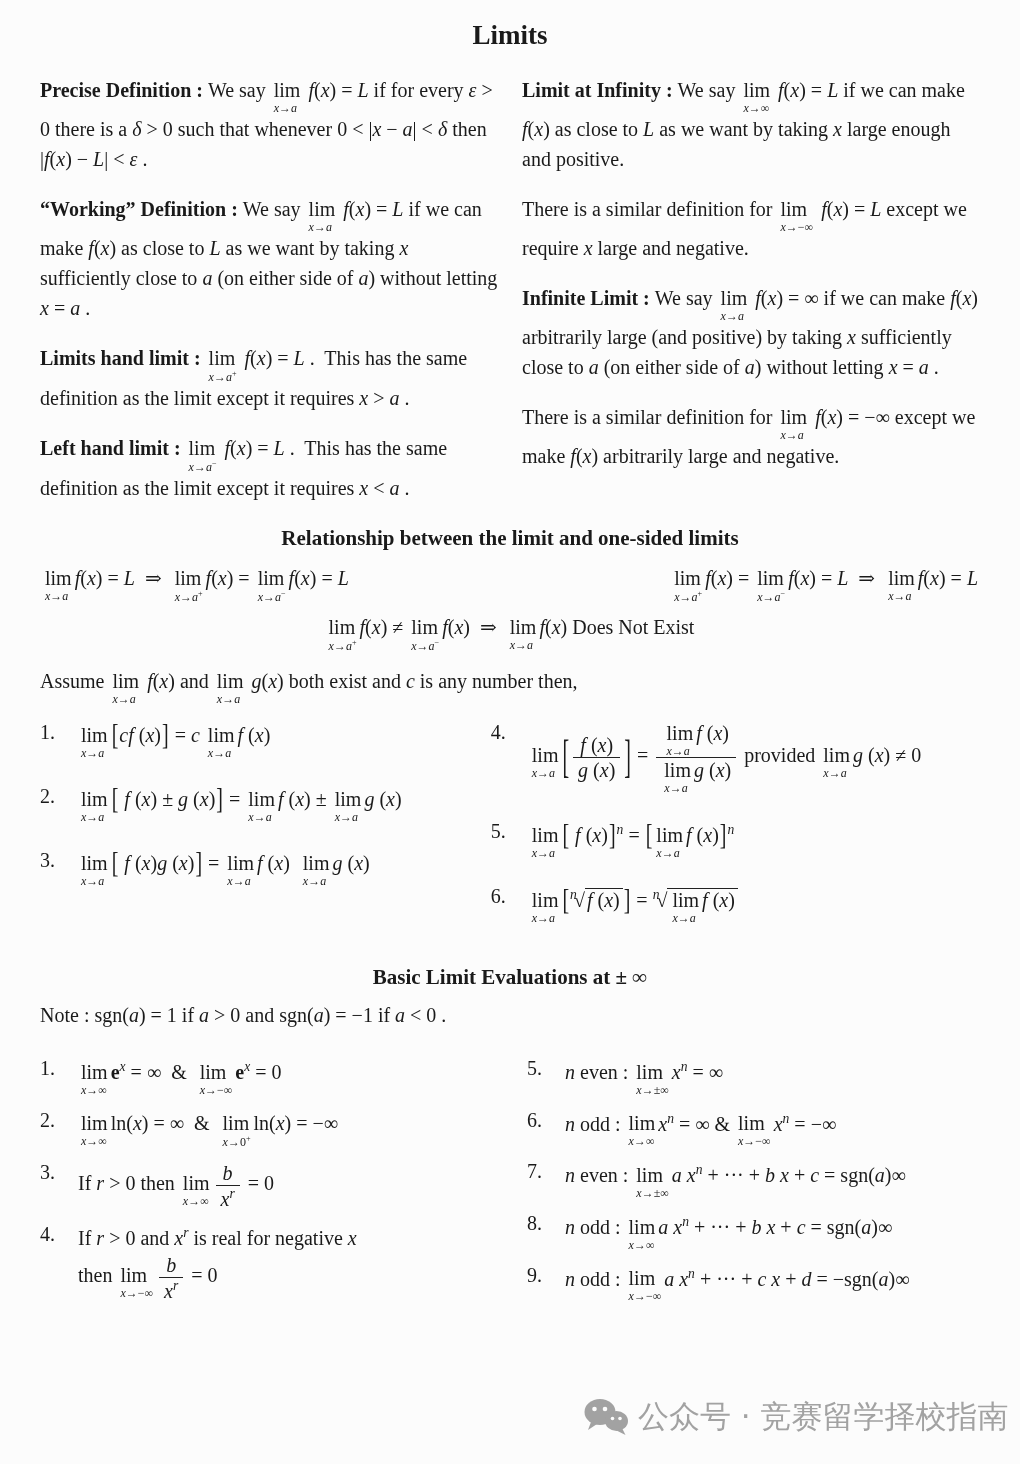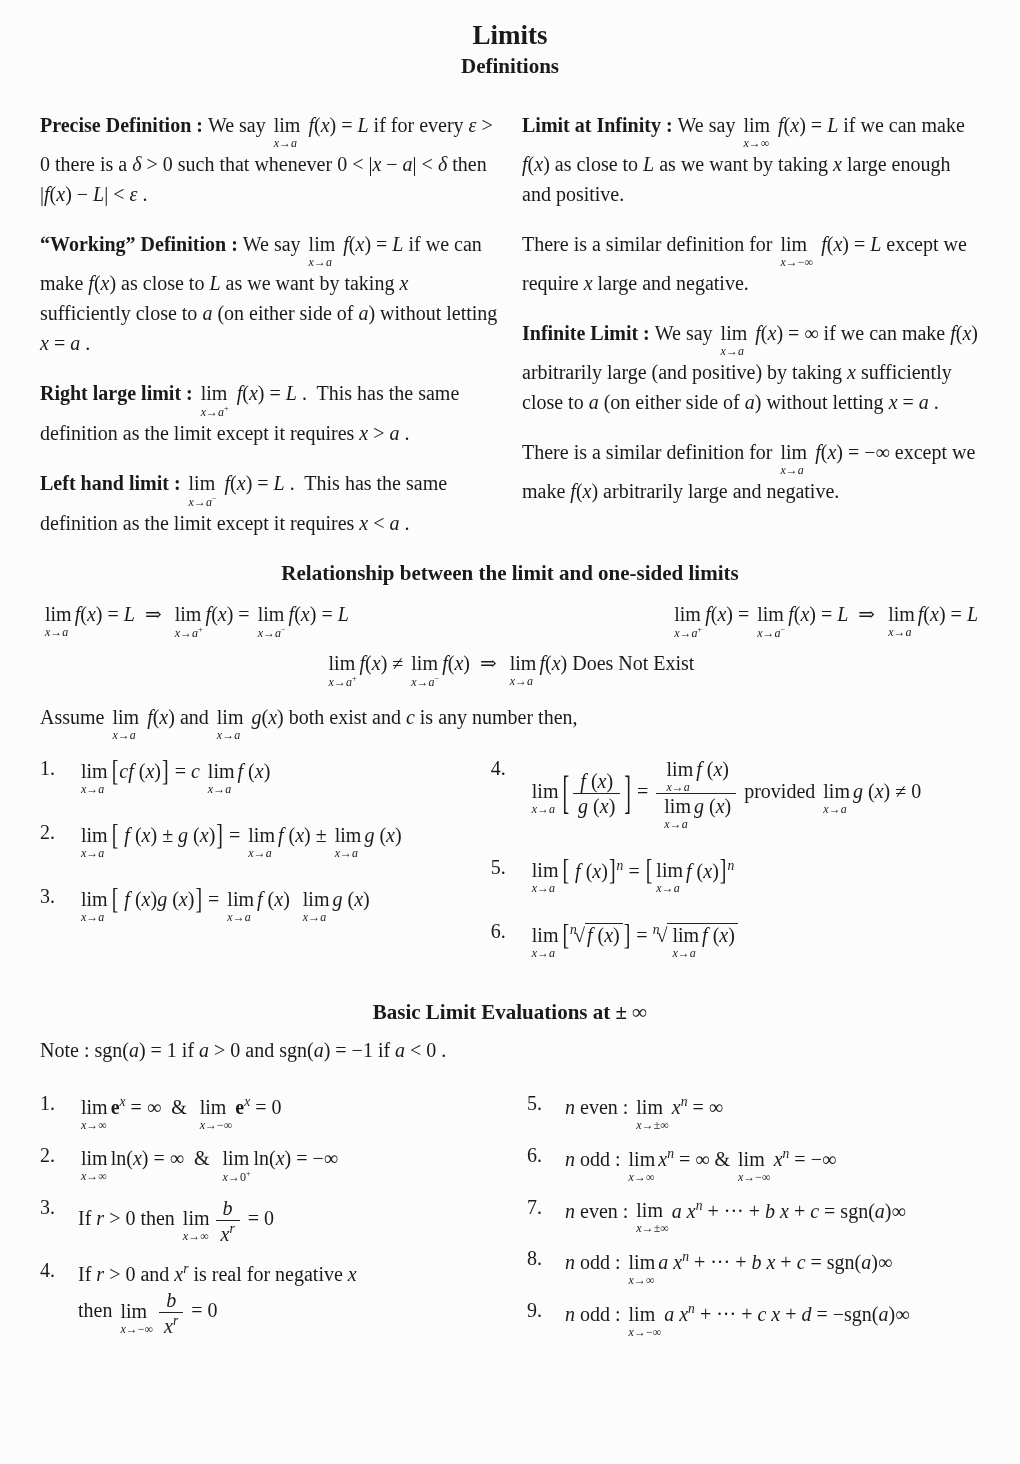--- a/index.html
+++ b/index.html
@@ -39,33 +39,32 @@
   .sec-h{margin-top:14px;}
   .watermark{position:absolute;left:583px;top:1396px;display:flex;align-items:center;gap:9px;
              color:#a2a2a2;font-family:"DejaVu Sans","Liberation Sans",sans-serif;font-size:31px;white-space:nowrap;}
 </style>
 </head>
 <body>
 
 <div class="page">
 
   <div class="h1">Limits</div>
-  <div class="h2">Definitions</div>
 
   <div class="cols defs">
     <div class="col">
       <p class="para"><b>Precise Definition : </b> We say <span class="lm">
             <span class="t">lim</span>
             <span class="u"><i>x</i>→<i>a</i></span>
           </span> <i>f</i>(<i>x</i>) = <i>L</i> if for every <i>ε</i> &gt; 0 there is a <i>δ</i> &gt; 0 such that whenever 0 &lt; |<i>x</i> − <i>a</i>| &lt; <i>δ</i> then |<i>f</i>(<i>x</i>) − <i>L</i>| &lt; <i>ε</i> .</p>
       <p class="para"><b>“Working” Definition : </b>We say <span class="lm">
             <span class="t">lim</span>
             <span class="u"><i>x</i>→<i>a</i></span>
           </span> <i>f</i>(<i>x</i>) = <i>L</i> if we can make <i>f</i>(<i>x</i>) as close to <i>L</i> as we want by taking <i>x</i> sufficiently close to <i>a</i> (on either side of <i>a</i>) without letting <i>x</i> = <i>a</i> .</p>
-      <p class="para"><b>Right large limit : </b> <span class="lm">
+      <p class="para"><b>Limits hand limit : </b> <span class="lm">
             <span class="t">lim</span>
             <span class="u"><i>x</i>→<i>a</i><sup>+</sup></span>
           </span> <i>f</i>(<i>x</i>) = <i>L</i> .&nbsp; This has the same definition as the limit except it requires <i>x</i> &gt; <i>a</i> .</p>
       <p class="para"><b>Left hand limit : </b> <span class="lm">
             <span class="t">lim</span>
             <span class="u"><i>x</i>→<i>a</i><sup>−</sup></span>
           </span> <i>f</i>(<i>x</i>) = <i>L</i> .&nbsp; This has the same definition as the limit except it requires <i>x</i> &lt; <i>a</i> .</p>
     </div>
     <div class="col">
       <p class="para"><b>Limit at Infinity : </b>We say <span class="lm">
@@ -293,14 +292,27 @@
       <div class="item">
           <span class="num">9.</span>
           <span class="formula"><i>n</i> odd : <span class="lm">
               <span class="t">lim</span>
               <span class="u"><i>x</i>→−∞</span>
             </span><i>a x</i><sup><i>n</i></sup> + ··· + <i>c x</i> + <i>d</i> = −sgn(<i>a</i>)∞</span>
         </div>
     </div>
   </div>
 
+  <div class="watermark">
+    <svg width="46" height="40" viewBox="0 0 46 40" aria-hidden="true">
+      <ellipse cx="17" cy="15" rx="15.5" ry="13" fill="#a2a2a2"></ellipse>
+      <path d="M8 25 L5 33 L14 27 Z" fill="#a2a2a2"></path>
+      <circle cx="11.5" cy="12" r="2.3" fill="#fcfcfc"></circle>
+      <circle cx="22" cy="12" r="2.3" fill="#fcfcfc"></circle>
+      <ellipse cx="33.5" cy="24" rx="11.5" ry="10" fill="#a2a2a2"></ellipse>
+      <path d="M39 31 L42.5 38 L33.5 33.5 Z" fill="#a2a2a2"></path>
+      <circle cx="29.5" cy="21.5" r="1.8" fill="#fcfcfc"></circle>
+      <circle cx="37" cy="21.5" r="1.8" fill="#fcfcfc"></circle>
+    </svg>
+    <span>公众号 · 竞赛留学择校指南</span>
+  </div>
 
 </div>
 
 </body></html>

